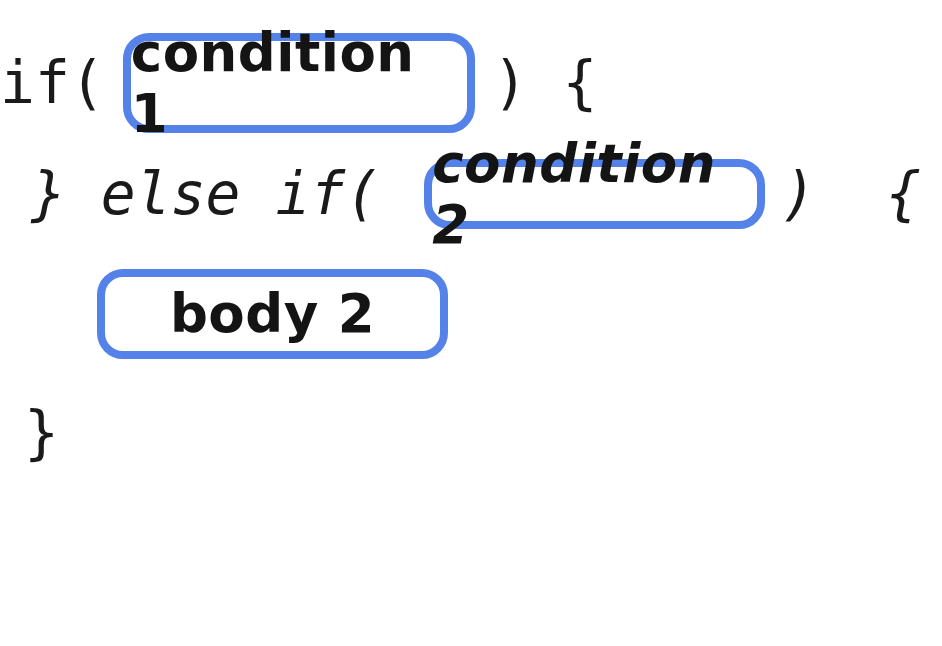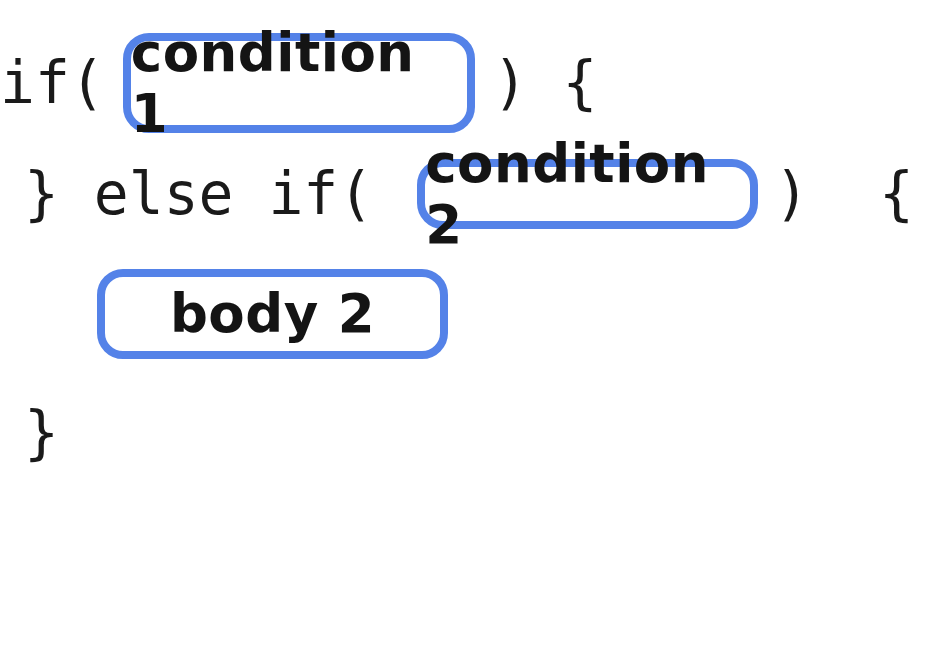--- a/index.html
+++ b/index.html
@@ -41,21 +41,21 @@
     letter-spacing: 0.5px;
   }
   
   .row1 { margin-top: 33px; height: 100px; }
   .slot-condition1 { width: 352px; height: 100px; margin-left: 18px; }
   .row1 .suffix { margin-left: 18px; }
   
   .row2 { margin-top: 27px; padding-left: 110px; height: 98px; }
   .slot-body1 { width: 347px; height: 98px; }
   
-  .row3 { margin-top: 12px; padding-left: 24px; height: 98px; }
+  .row3 { margin-top: 12px; padding-left: 31px; height: 98px; font-style: italic; }
   .slot-condition2 { width: 341px; height: 70px; margin-left: 44px; }
   .row3 .suffix { margin-left: 16px; }
   
   .row4 { margin-top: 20px; padding-left: 97px; height: 101px; }
   .slot-body2 { width: 351px; height: 90px; }
   
   .row5 { margin-top: 37px; padding-left: 24px; height: 64px; }
 </style>
 </head>
 <body>

